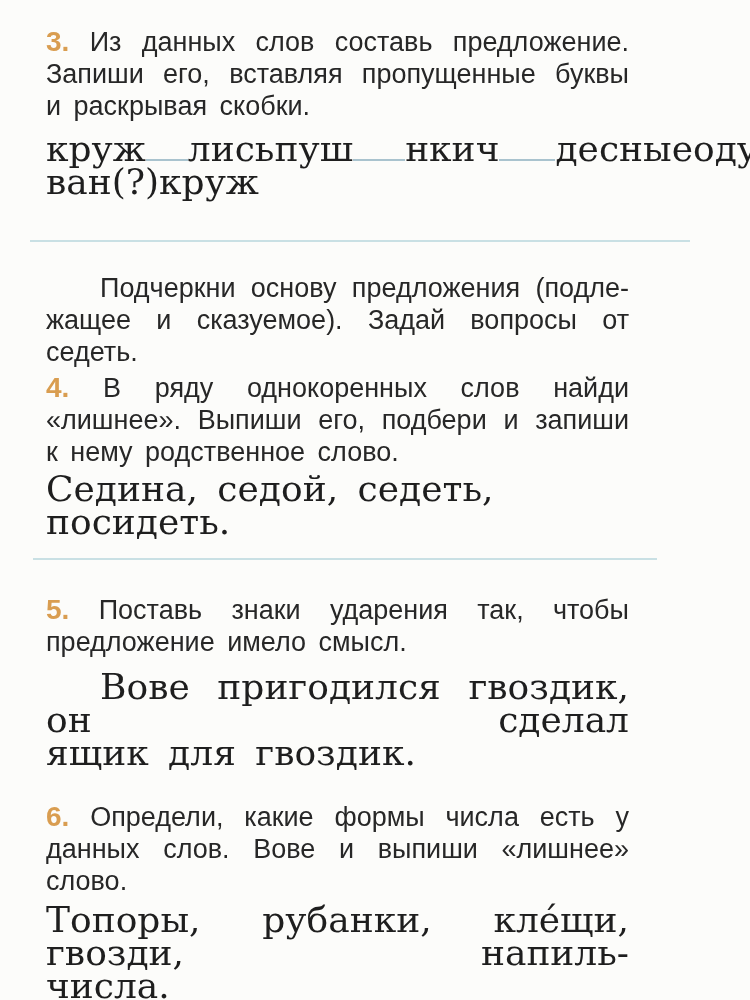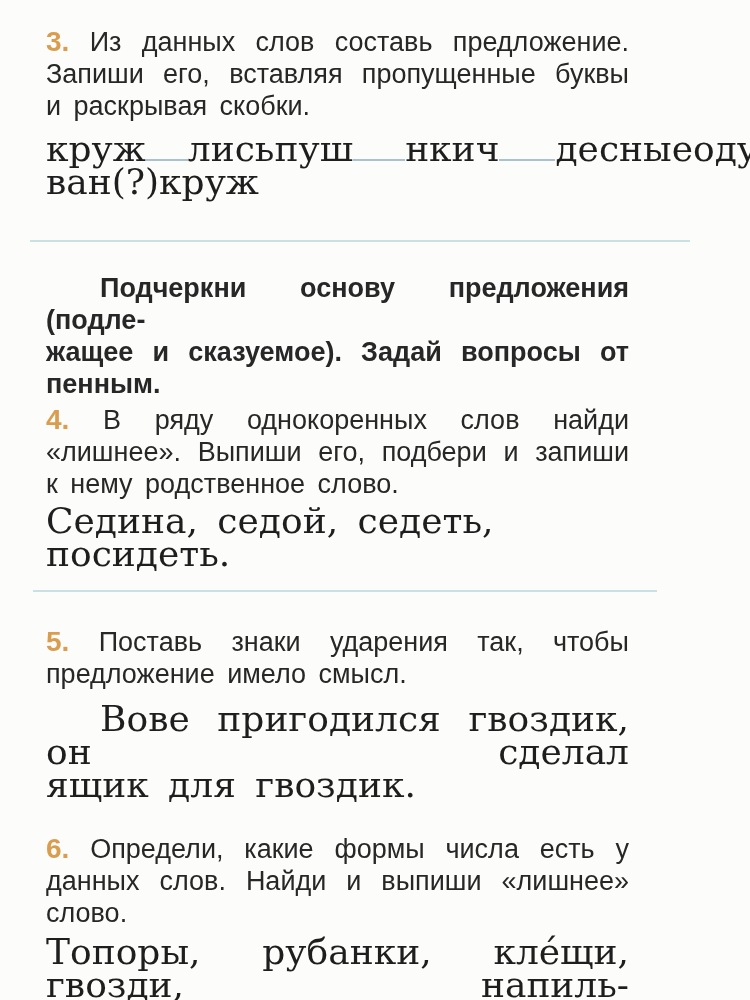--- a/index.html
+++ b/index.html
@@ -61,21 +61,21 @@
     height: 2px;
     background: #c9e0e4;
     border: none;
   }
   .div1 { margin: 42px 0 30px -16px; width: 660px; }
   .div2-wrap { position: relative; height: 2px; margin: 20px 0 34px 0; }
   .div2-wrap .seg1 { position: absolute; left: -13px; top: 0; width: 580px; height: 2px; background: #c9e0e4; }
   .div2-wrap .seg2 { position: absolute; right: -28px; top: 0; width: 74px; height: 2px; background: #c9e0e4; }
   .div3 { margin: 16px -28px 0 2px; width: calc(100% + 26px); background: #b9d8e0; }
   
-  .sec-followup { margin-top: 0; font-weight: bold; }
+  .sec-followup { margin-top: 0; }
   .sec-ex4 { margin-top: 4px; }
   .sec-ex5 { margin-top: 6px; }
   .sec-ex6 { margin-top: 32px; }
   .mat-ex4 { margin-top: 4px; }
   .mat-ex5 { margin-top: 12px; }
   .mat-ex6 { margin-top: 6px; }
   .page-number {
     margin-top: 12px;
     font-size: 27px;
     font-weight: 700;
@@ -103,21 +103,21 @@
       <span class="grp"><span>оду-</span></span>
     </div>
     <div class="serif">ван(?)круж</div>
   </section>
 
   <div class="divider div1"></div>
 
   <section class="sec-followup">
     <div class="line just indent">Подчеркни основу предложения (подле-</div>
     <div class="line just">жащее и сказуемое). Задай вопросы от</div>
-    <div class="line lastline">пенным.</div>
+    <div class="line lastline">седеть.</div>
   </section>
 
   <section class="sec-ex4">
     <div class="line just">
       <span class="exnum">4.</span>
       <span>В ряду однокоренных слов найди</span>
     </div>
     <div class="line just">«лишнее». Выпиши его, подбери и запиши</div>
     <div class="line lastline">к нему родственное слово.</div>
     <div class="serif sword mat-ex4">Седина, седой, седеть, посидеть.</div>
@@ -136,21 +136,21 @@
     <div class="line lastline">предложение имело смысл.</div>
     <div class="serif just indent mat-ex5">Вове пригодился гвоздик, он сделал</div>
     <div class="serif sword">ящик для гвоздик.</div>
   </section>
 
   <section class="sec-ex6">
     <div class="line just">
       <span class="exnum">6.</span>
       <span>Определи, какие формы числа есть у</span>
     </div>
-    <div class="line just">данных слов. Найди и выпиши «лишнее»</div>
+    <div class="line just">данных слов. Вове и выпиши «лишнее»</div>
     <div class="line lastline">слово.</div>
     <div class="serif just mat-ex6">Топоры, рубанки, кле́щи, гвозди, напиль-</div>
     <div class="serif sword">числа.</div>
   </section>
 
   <div class="divider div3"></div>
 
 </div>
 
 </body></html>

